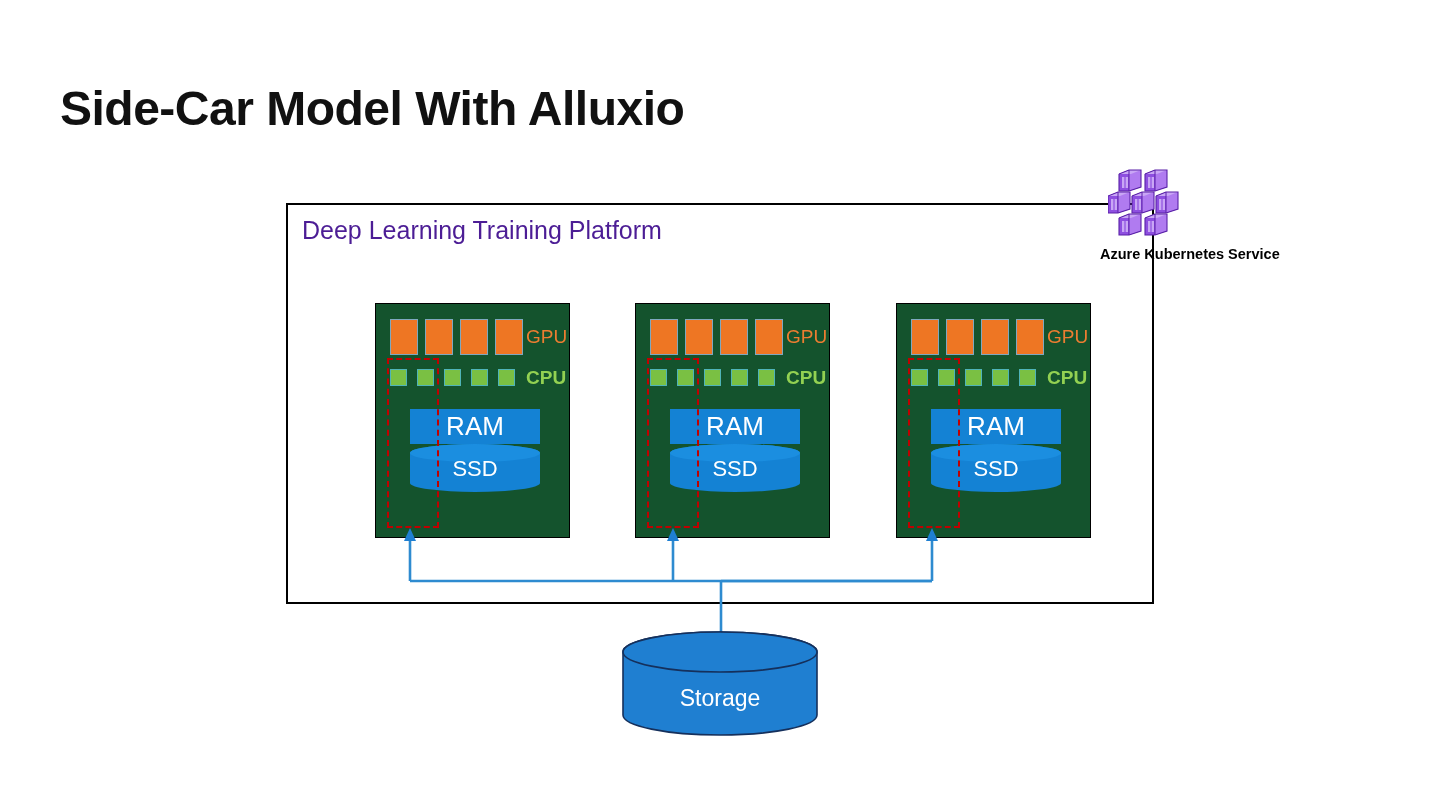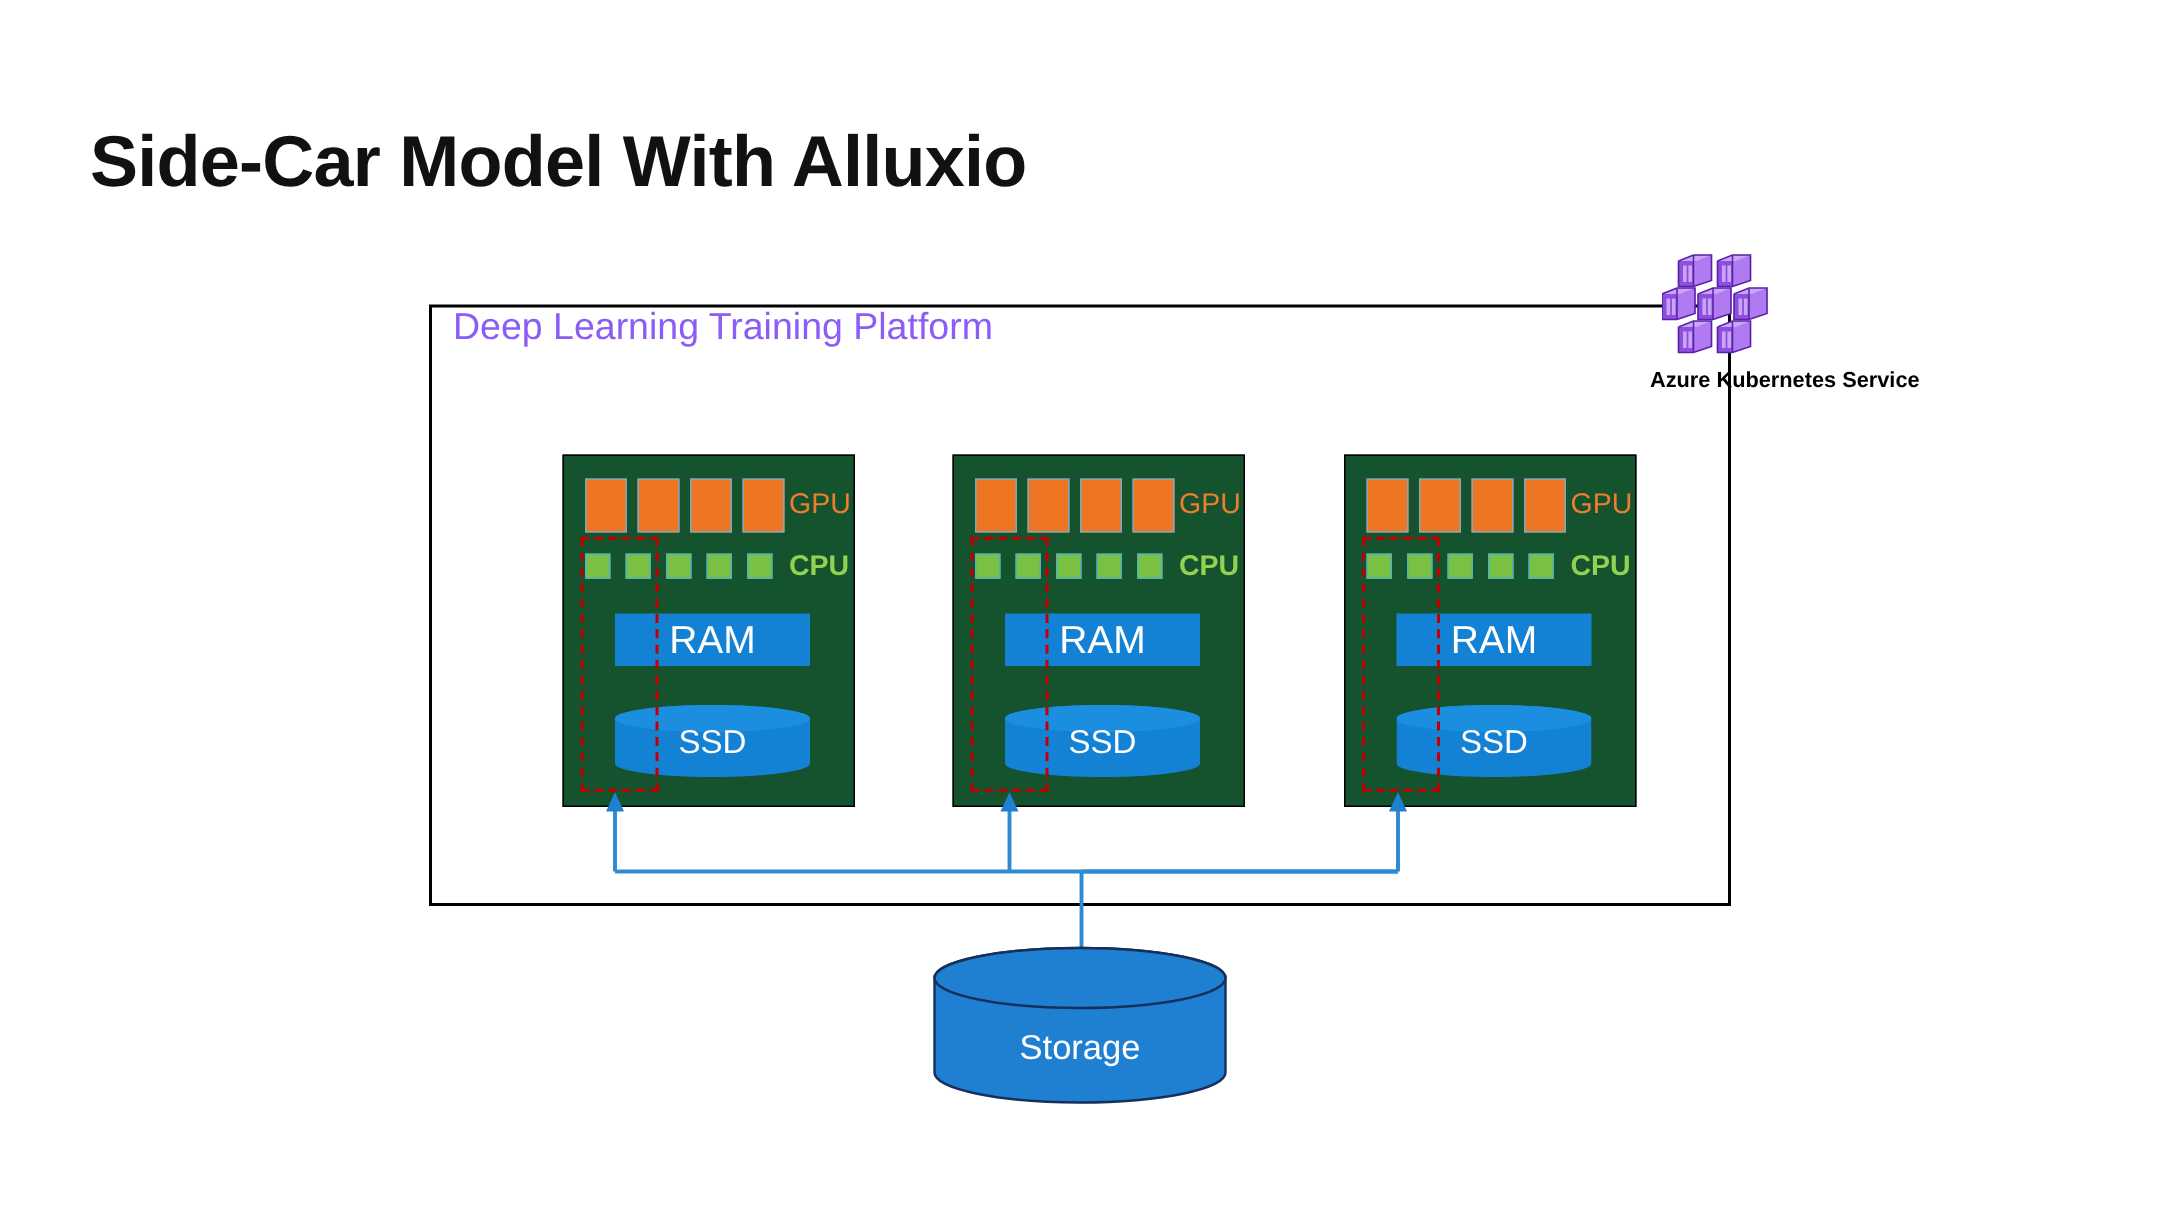--- a/index.html
+++ b/index.html
@@ -39,23 +39,23 @@
   
   #platform-box {
     position: absolute;
     left: 286px; top: 203px;
     width: 868px; height: 401px;
     border: 2px solid #000000;
     background: transparent;
   }
   #platform-label {
     position: absolute;
-    left: 302px; top: 204px;
+    left: 302px; top: 216px;
     font-size: 25px;
-    color: #8b5cf6;
+    color: #4c1d95;
     white-space: nowrap;
     text-align: right;
   }
 
   
   #aks-group {
     position: absolute;
     left: 1100px; top: 168px;
     width: 190px; height: 100px;
   }
@@ -125,21 +125,21 @@
     left: 34px; top: 105px;
     width: 130px; height: 35px;
     background: #1482d4;
     color: #ffffff;
     font-size: 26px;
     display: flex; align-items: center; justify-content: center;
   }
 
   .ssd {
     position: absolute;
-    left: 34px; top: 166px;
+    left: 34px; top: 140px;
     width: 130px; height: 48px;
   }
   .ssd svg { display: block; }
   .ssd-text {
     position: absolute;
     left: 0; top: 12px;
     width: 130px;
     text-align: center;
     color: #ffffff;
     font-size: 22px;

